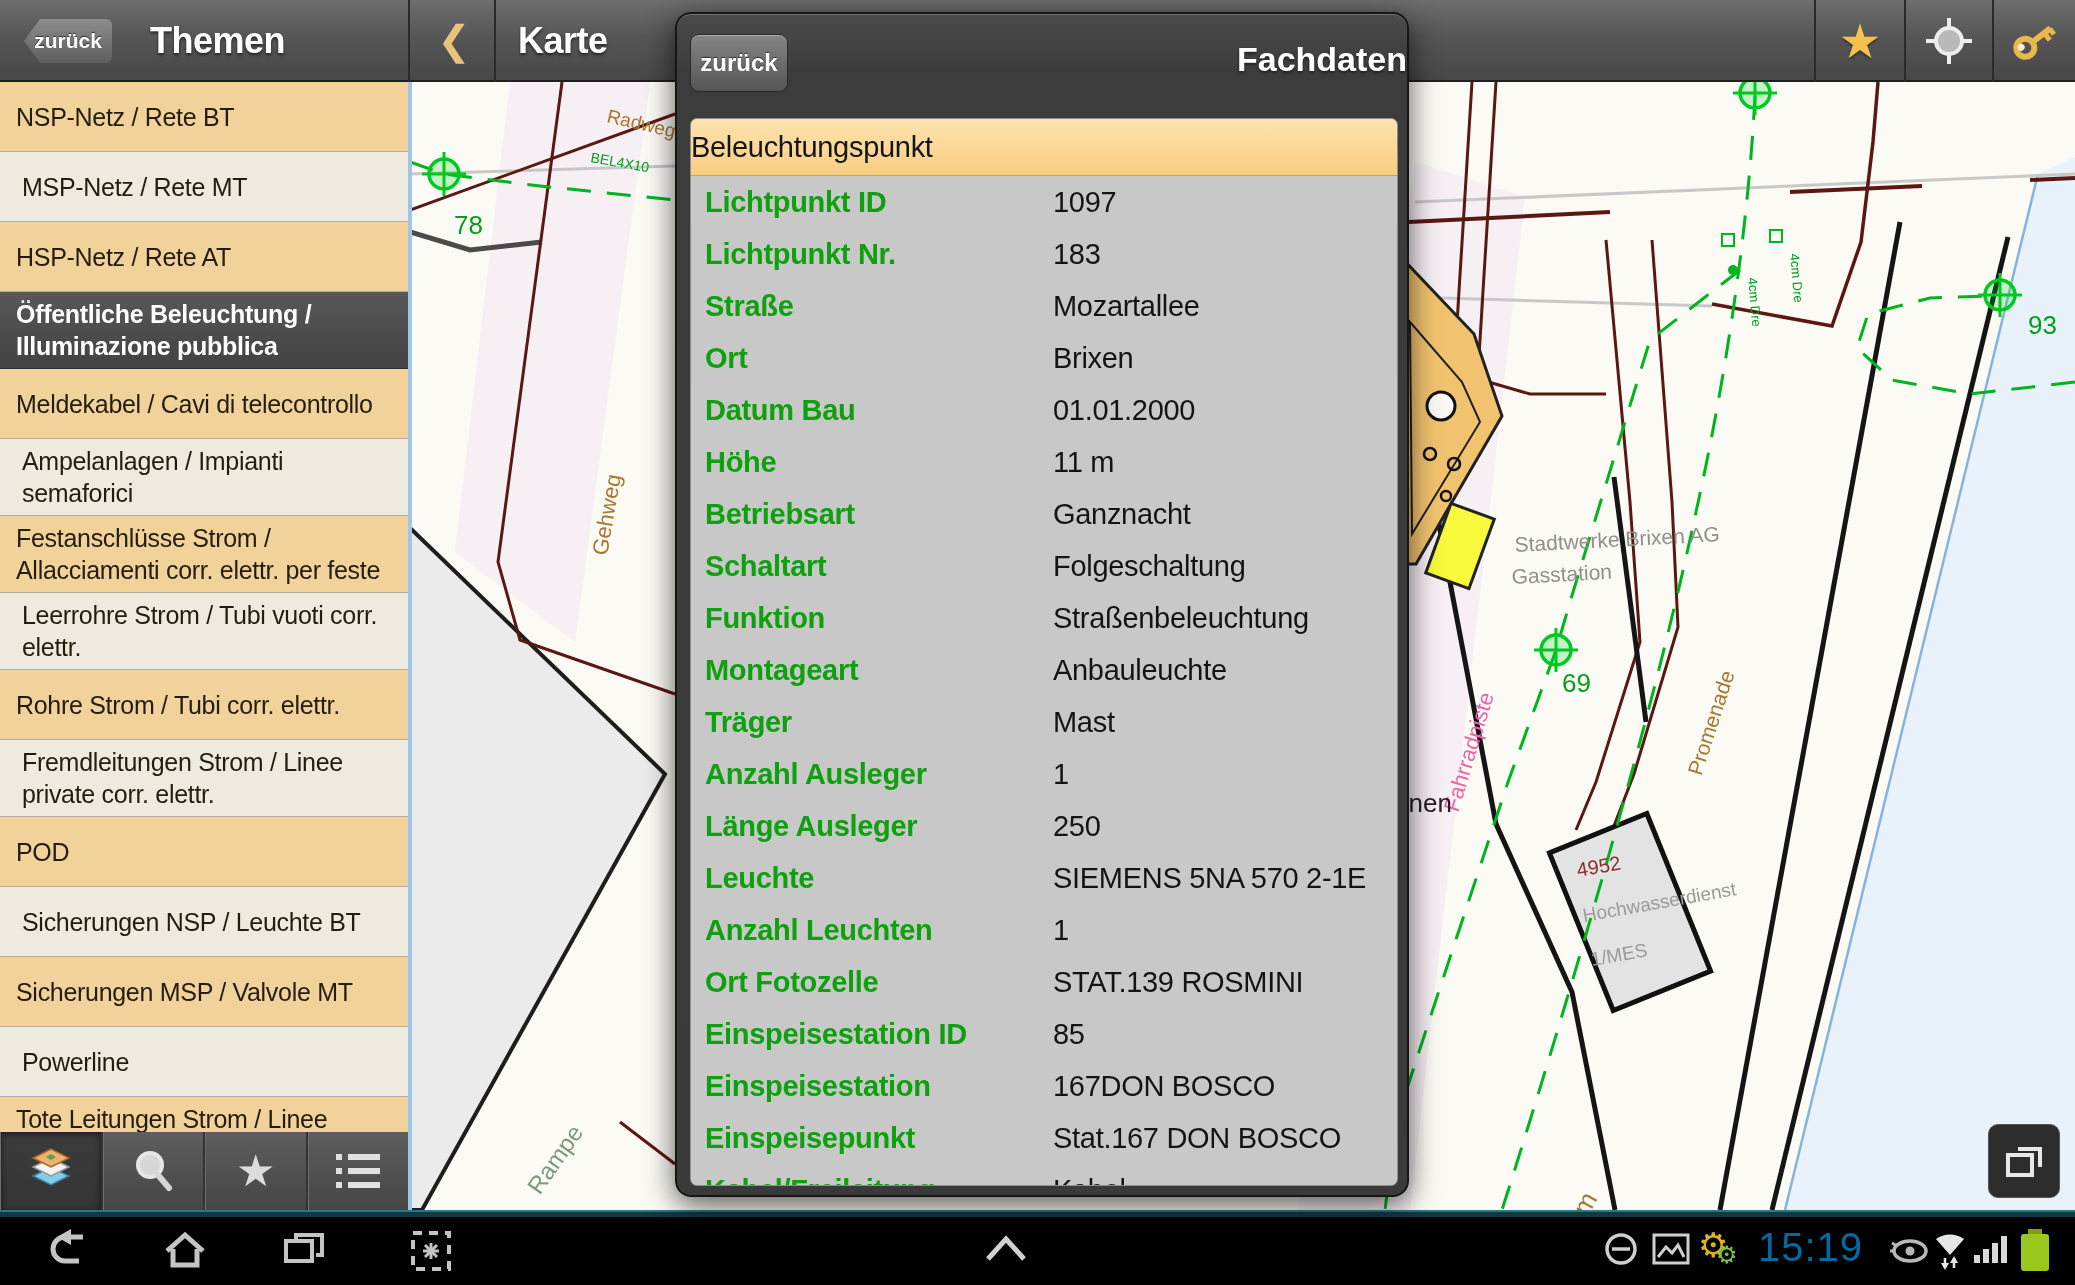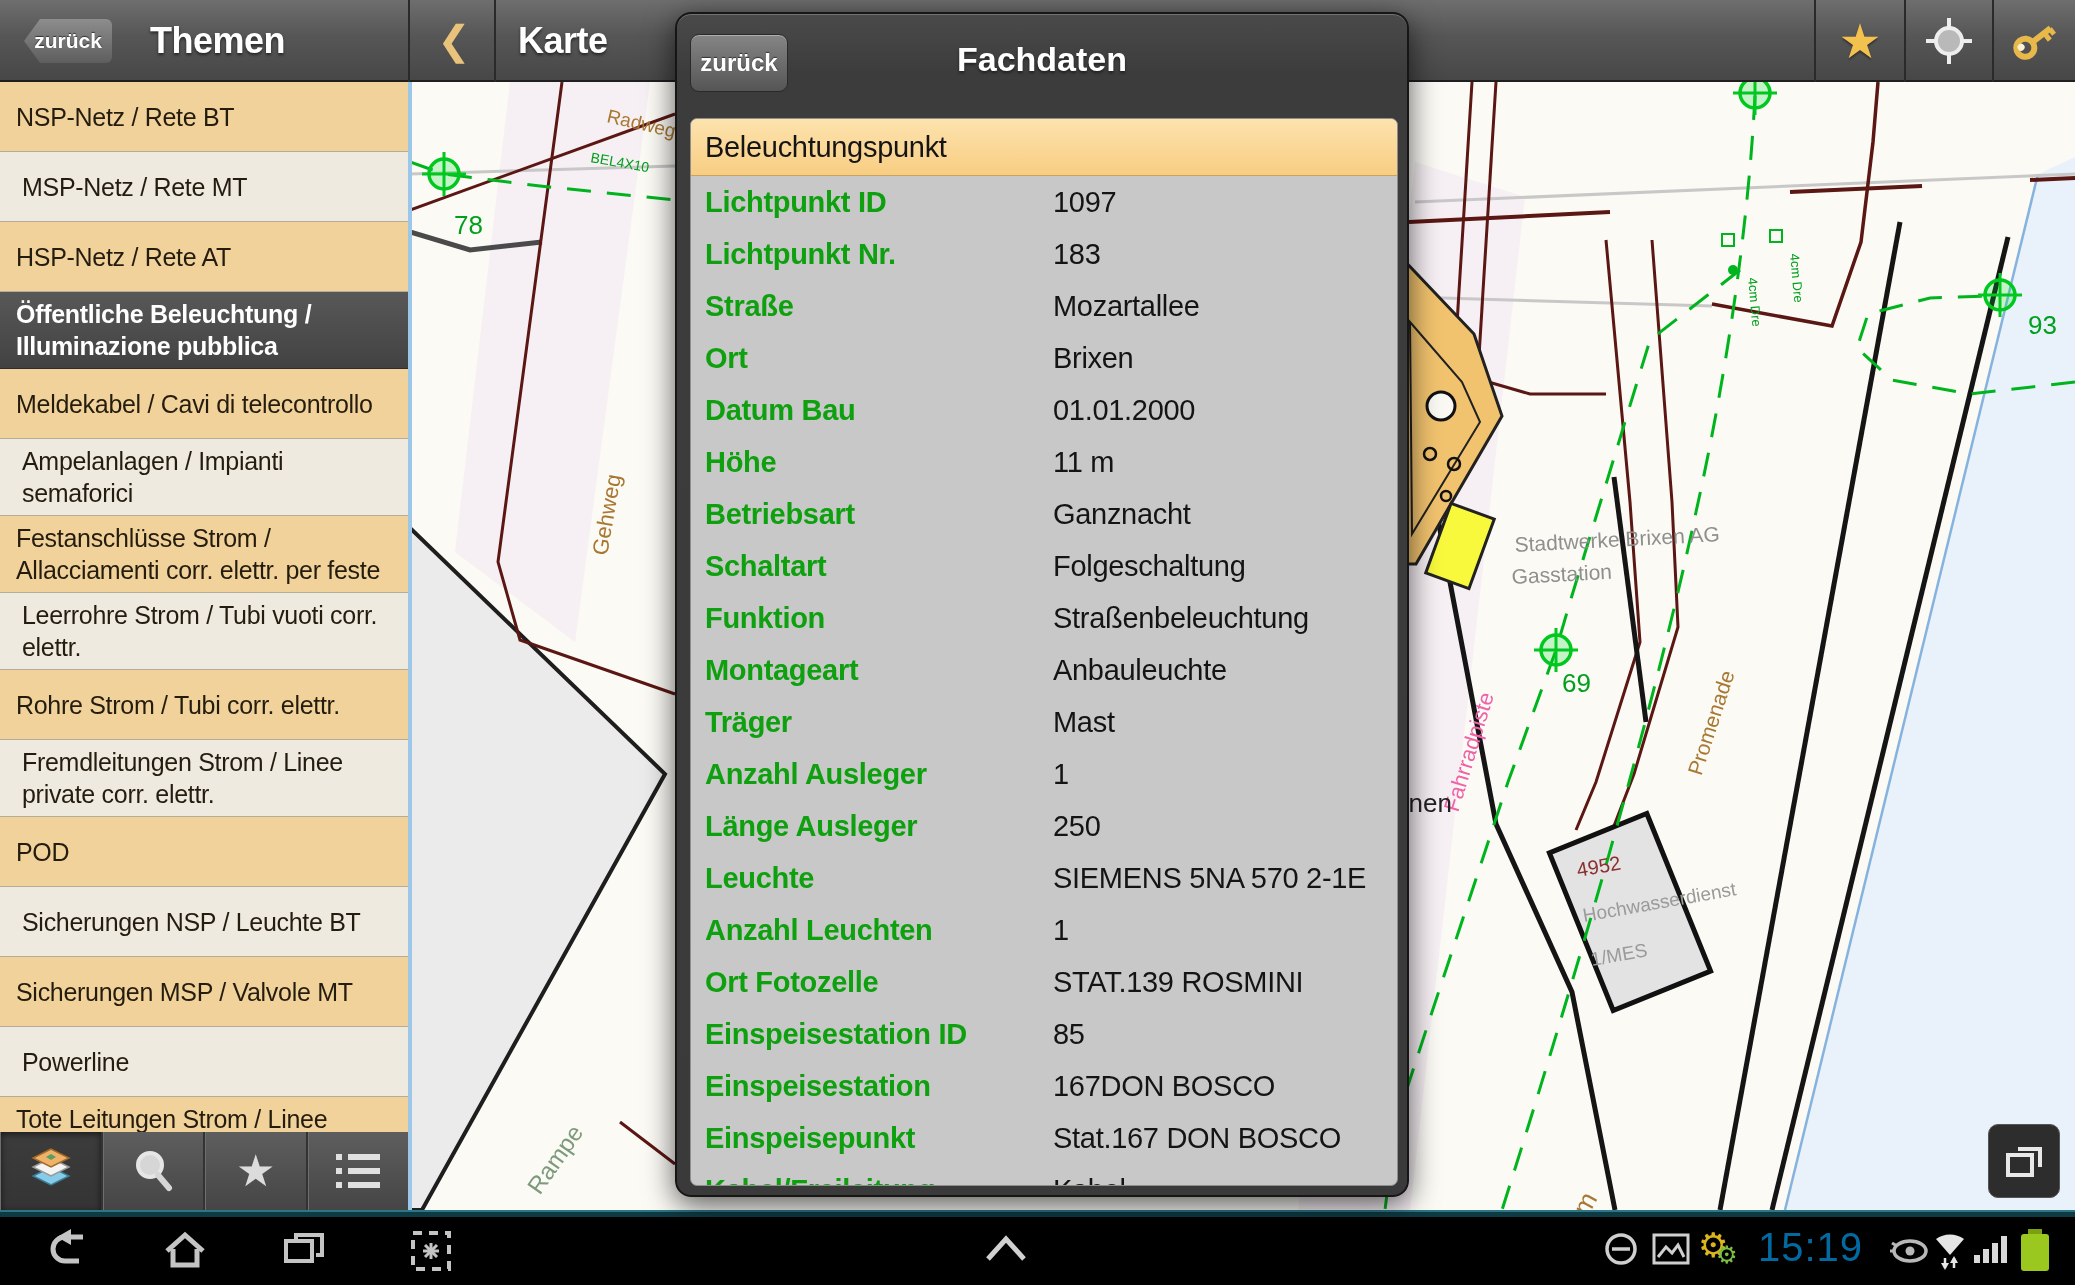--- a/index.html
+++ b/index.html
@@ -65,26 +65,26 @@
     display:flex;align-items:center;justify-content:center;}
 
   
   .dialog{position:absolute;left:675px;top:12px;width:734px;height:1185px;z-index:10;
     background:linear-gradient(#4a4a4a,#3c3c3c 60px,#3a3a3a);border:2px solid #161616;border-radius:16px;
     box-shadow:0 8px 30px rgba(0,0,0,.65),inset 0 1px 0 rgba(255,255,255,.22);}
   .dlg-back{position:absolute;left:13px;top:20px;width:98px;height:58px;border-radius:9px;
     background:linear-gradient(#858585,#555);border:1px solid #2a2a2a;color:#fff;
     font-size:24px;font-weight:bold;text-align:center;line-height:56px;
     box-shadow:inset 0 1px 0 rgba(255,255,255,.35);text-shadow:0 -1px 1px #333;}
-  .dlg-title{position:absolute;left:0;top:26px;width:100%;text-align:center;color:#fff;
+  .dlg-title{position:absolute;left:0;top:26px;width:100%;text-align:right;color:#fff;
     font-size:34px;font-weight:bold;text-shadow:0 2px 3px rgba(0,0,0,.5);}
   .dlg-panel{position:absolute;left:13px;top:104px;width:708px;height:1068px;background:#c8c8c8;
     border-radius:7px;overflow:hidden;border:1px solid #8e8e8e;}
   .dlg-head-row{height:57px;line-height:57px;background:linear-gradient(#fde3ae,#f8cd82);
-    border-bottom:1px solid #caa45f;font-size:29px;color:#151515;padding-left:14px;letter-spacing:-.3px;}
+    border-bottom:1px solid #caa45f;font-size:29px;color:#151515;padding-left:0;letter-spacing:-.3px;}
   .dlg-row{position:relative;height:52px;font-size:29px;letter-spacing:-.3px;padding-left:48px;}
   .dlg-row .lbl{position:absolute;left:14px;top:0;line-height:52px;color:#0ea00e;font-weight:bold;}
   .dlg-row .val{position:absolute;left:362px;top:0;line-height:52px;color:#141414;text-align:right;}
 </style>
 </head>
 <body>
 
 <div class="screen">
 
   <div class="map-wrap">

